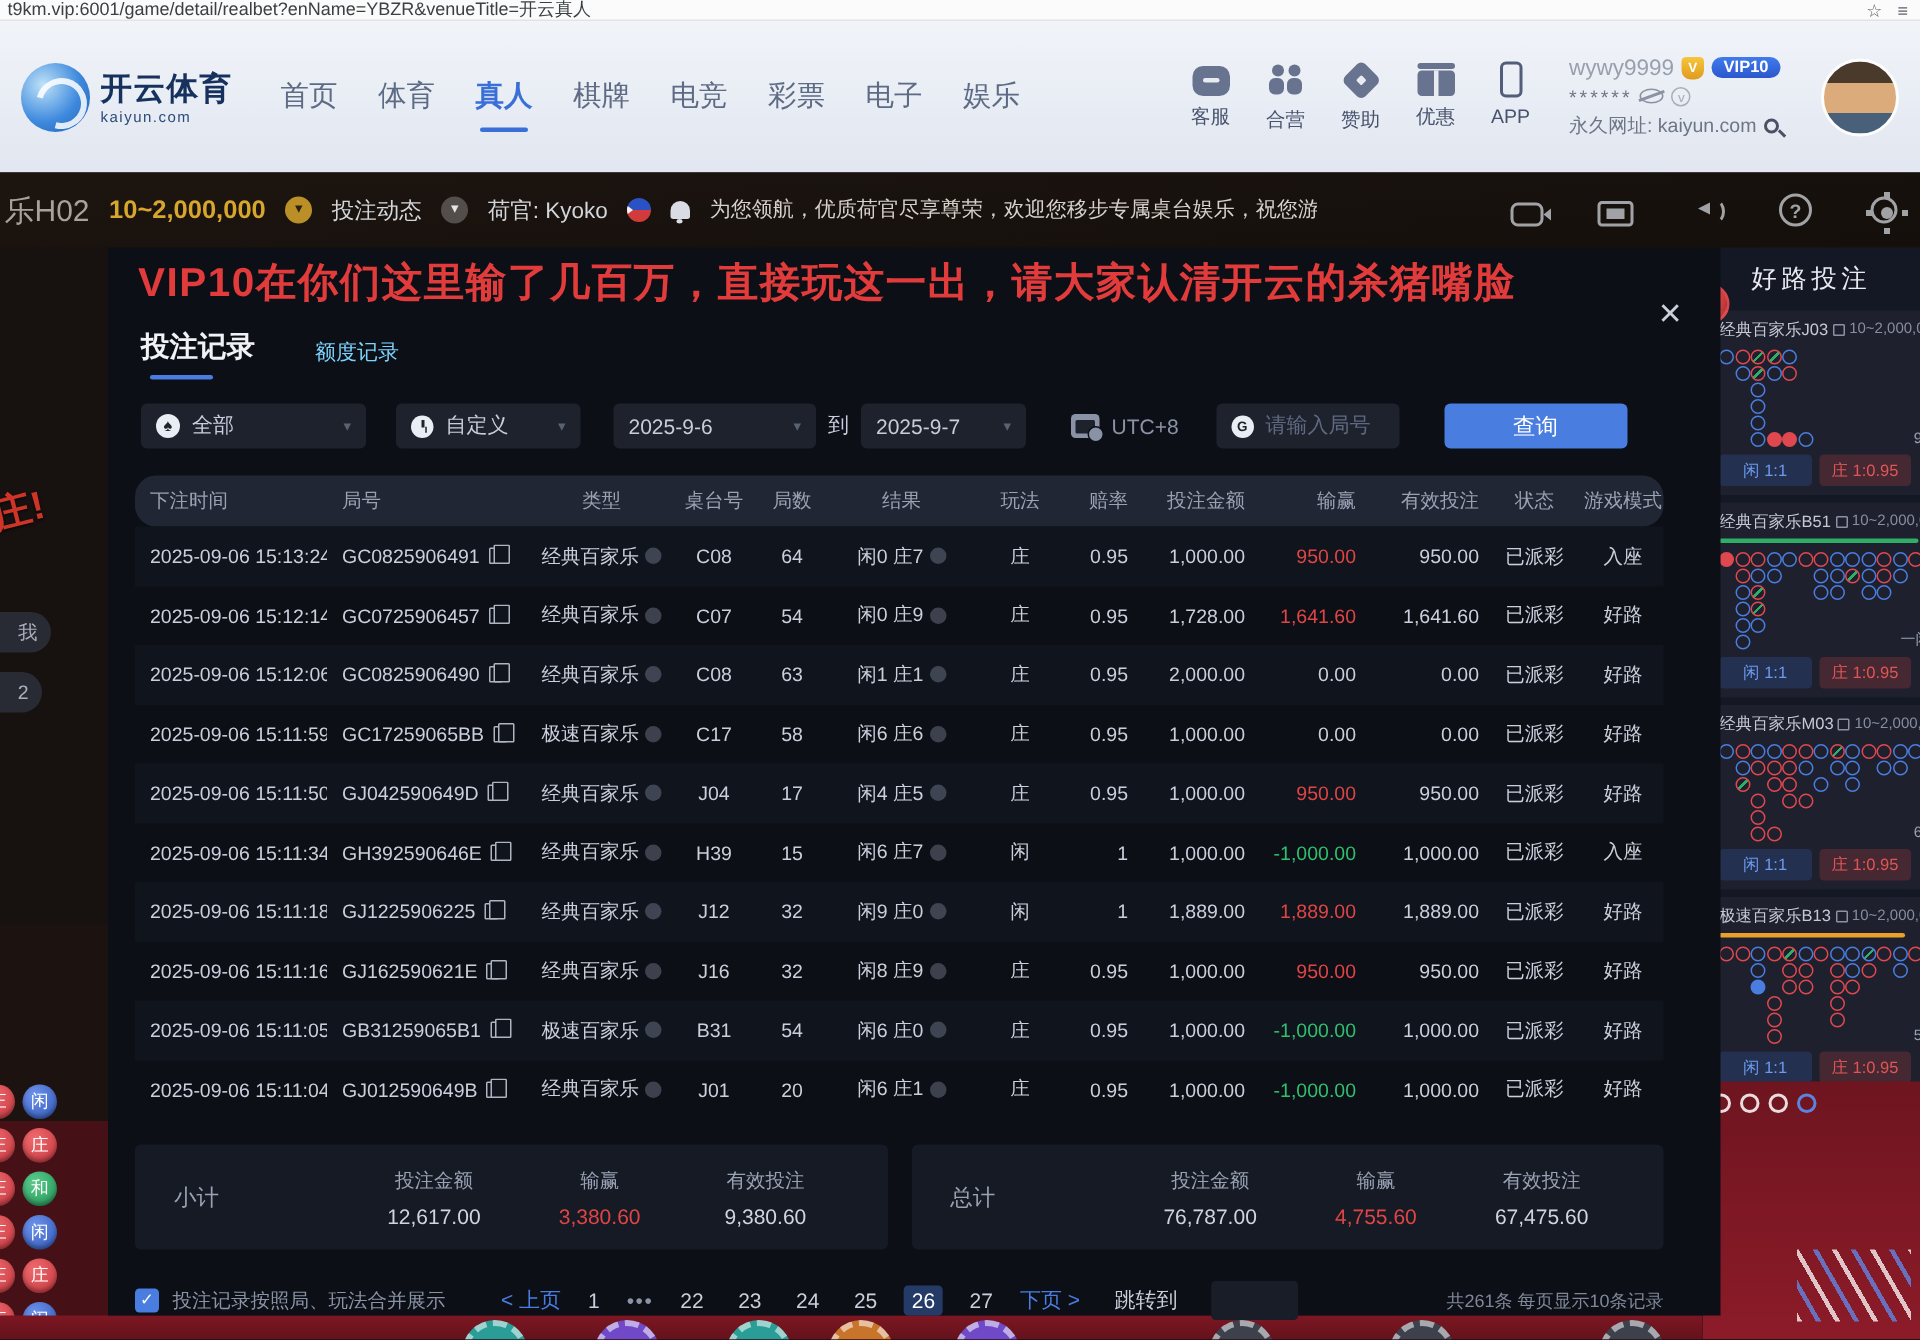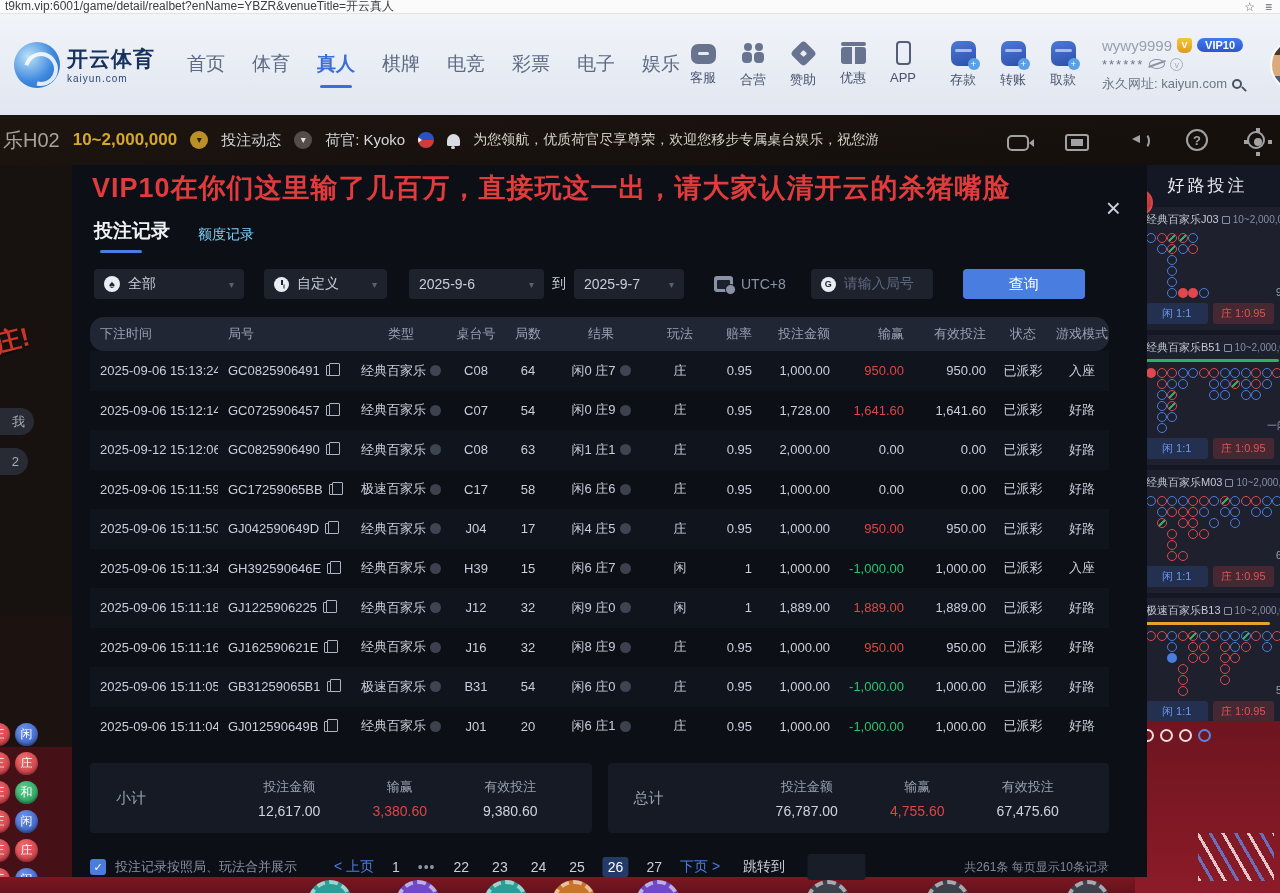--- a/index.html
+++ b/index.html
@@ -90,21 +90,21 @@
   .bead{width:23px;height:23px;border-radius:50%;color:#fff;font-size:12px;display:flex;align-items:center;justify-content:center;box-shadow:inset 0 -2px 3px rgba(0,0,0,.35)}
   .bead.red{background:radial-gradient(circle at 35% 30%,#ef6a6d,#c2363e)}
   .bead.blue{background:radial-gradient(circle at 35% 30%,#6d92ea,#2f57b8)}
   .bead.green{background:radial-gradient(circle at 35% 30%,#5bcb8a,#1f9355)}
   .bottom-strip{position:absolute;left:0;top:877px;width:1135px;height:16px;background:linear-gradient(180deg,#7c1722,#64121c);z-index:3;overflow:hidden}
   .chip{position:absolute;top:3px;width:44px;height:44px;border-radius:50%;border:4px dashed rgba(255,255,255,.55);color:#fff;font-size:11px;font-weight:bold;text-align:center;line-height:36px}
 
   
   .modal{position:absolute;left:72px;top:165px;width:1075px;height:712px;background:#0c0f16;z-index:5}
   .warning{color:#e13b3b;font-size:27px;font-weight:bold;padding:5px 0 0 20px;white-space:nowrap;letter-spacing:1px}
-  .tabs{display:flex;gap:28px;padding:12px 0 0 22px;align-items:flex-end}
+  .tabs{display:flex;gap:40px;padding:12px 0 0 22px;align-items:flex-end}
   .tab{font-size:14px;color:#7dd3fc;cursor:pointer;padding-bottom:9px;position:relative}
   .tab.active{color:#f0f2f6;font-size:19px;font-weight:bold}
   .tab.active::after{content:"";position:absolute;left:6px;width:42px;bottom:0;height:3px;border-radius:2px;background:#4a7de0}
   .close-x{position:absolute;top:32px;right:26px;font-size:26px;color:#c9cfdb;cursor:pointer;line-height:22px}
   .filters{display:flex;align-items:center;padding:16px 0 0 22px}
   .fld{height:30px;background:#1d222d;border-radius:4px;display:flex;align-items:center;gap:8px;padding:0 10px;color:#c7cddb;font-size:14px;cursor:pointer}
   .caret{color:#596274;font-size:10px;margin-left:auto}
   .spade{width:16px;height:16px;border-radius:50%;background:#e9edf4;color:#1d222d;font-size:11px;text-align:center;line-height:16px}
   .clock{width:15px;height:15px;border-radius:50%;background:#e9edf4;position:relative}
   .clock::after{content:"";position:absolute;left:7px;top:3px;width:1.5px;height:5px;background:#1d222d;box-shadow:2px 4px 0 -0.5px #1d222d}
@@ -225,34 +225,20 @@
         </div>
         <div class="action">
           <div class="ic ic-gift"></div>
           <span>优惠</span>
         </div>
         <div class="action">
           <div class="ic ic-phone"></div>
           <span>APP</span>
         </div>
       </div>
-    <div class="actions wallet-group" id="wallet-actions">
-        <div class="action">
-          <div class="ic ic-blue"></div>
-          <span>存款</span>
-        </div>
-        <div class="action">
-          <div class="ic ic-blue"></div>
-          <span>转账</span>
-        </div>
-        <div class="action">
-          <div class="ic ic-blue"></div>
-          <span>取款</span>
-        </div>
-      </div>
     <div class="user-col">
       <div class="u-row">
         <span class="u-name">wywy9999</span>
         <span class="vip-shield">V</span>
         <span class="vip-pill">VIP10</span>
       </div>
       <div class="u-row">
         <span class="u-mask">******</span>
         <span class="eye-icon"></span>
         <span class="v-icon">v</span>
@@ -458,21 +444,21 @@
           </div>
           <div class="cell ac">
             <span>已派彩</span>
           </div>
           <div class="cell ac">
             <span>好路</span>
           </div>
         </div>
         <div class="trow">
           <div class="cell al">
-            <span>2025-09-12 15:12:06</span>
+            <span>2025-09-06 15:12:06</span>
           </div>
           <div class="cell al">
             <span>GC0825906490</span>
             <span class="copy-icon"></span>
           </div>
           <div class="cell ac">
             <span>经典百家乐</span>
             <span class="info-dot"></span>
           </div>
           <div class="cell ac">

